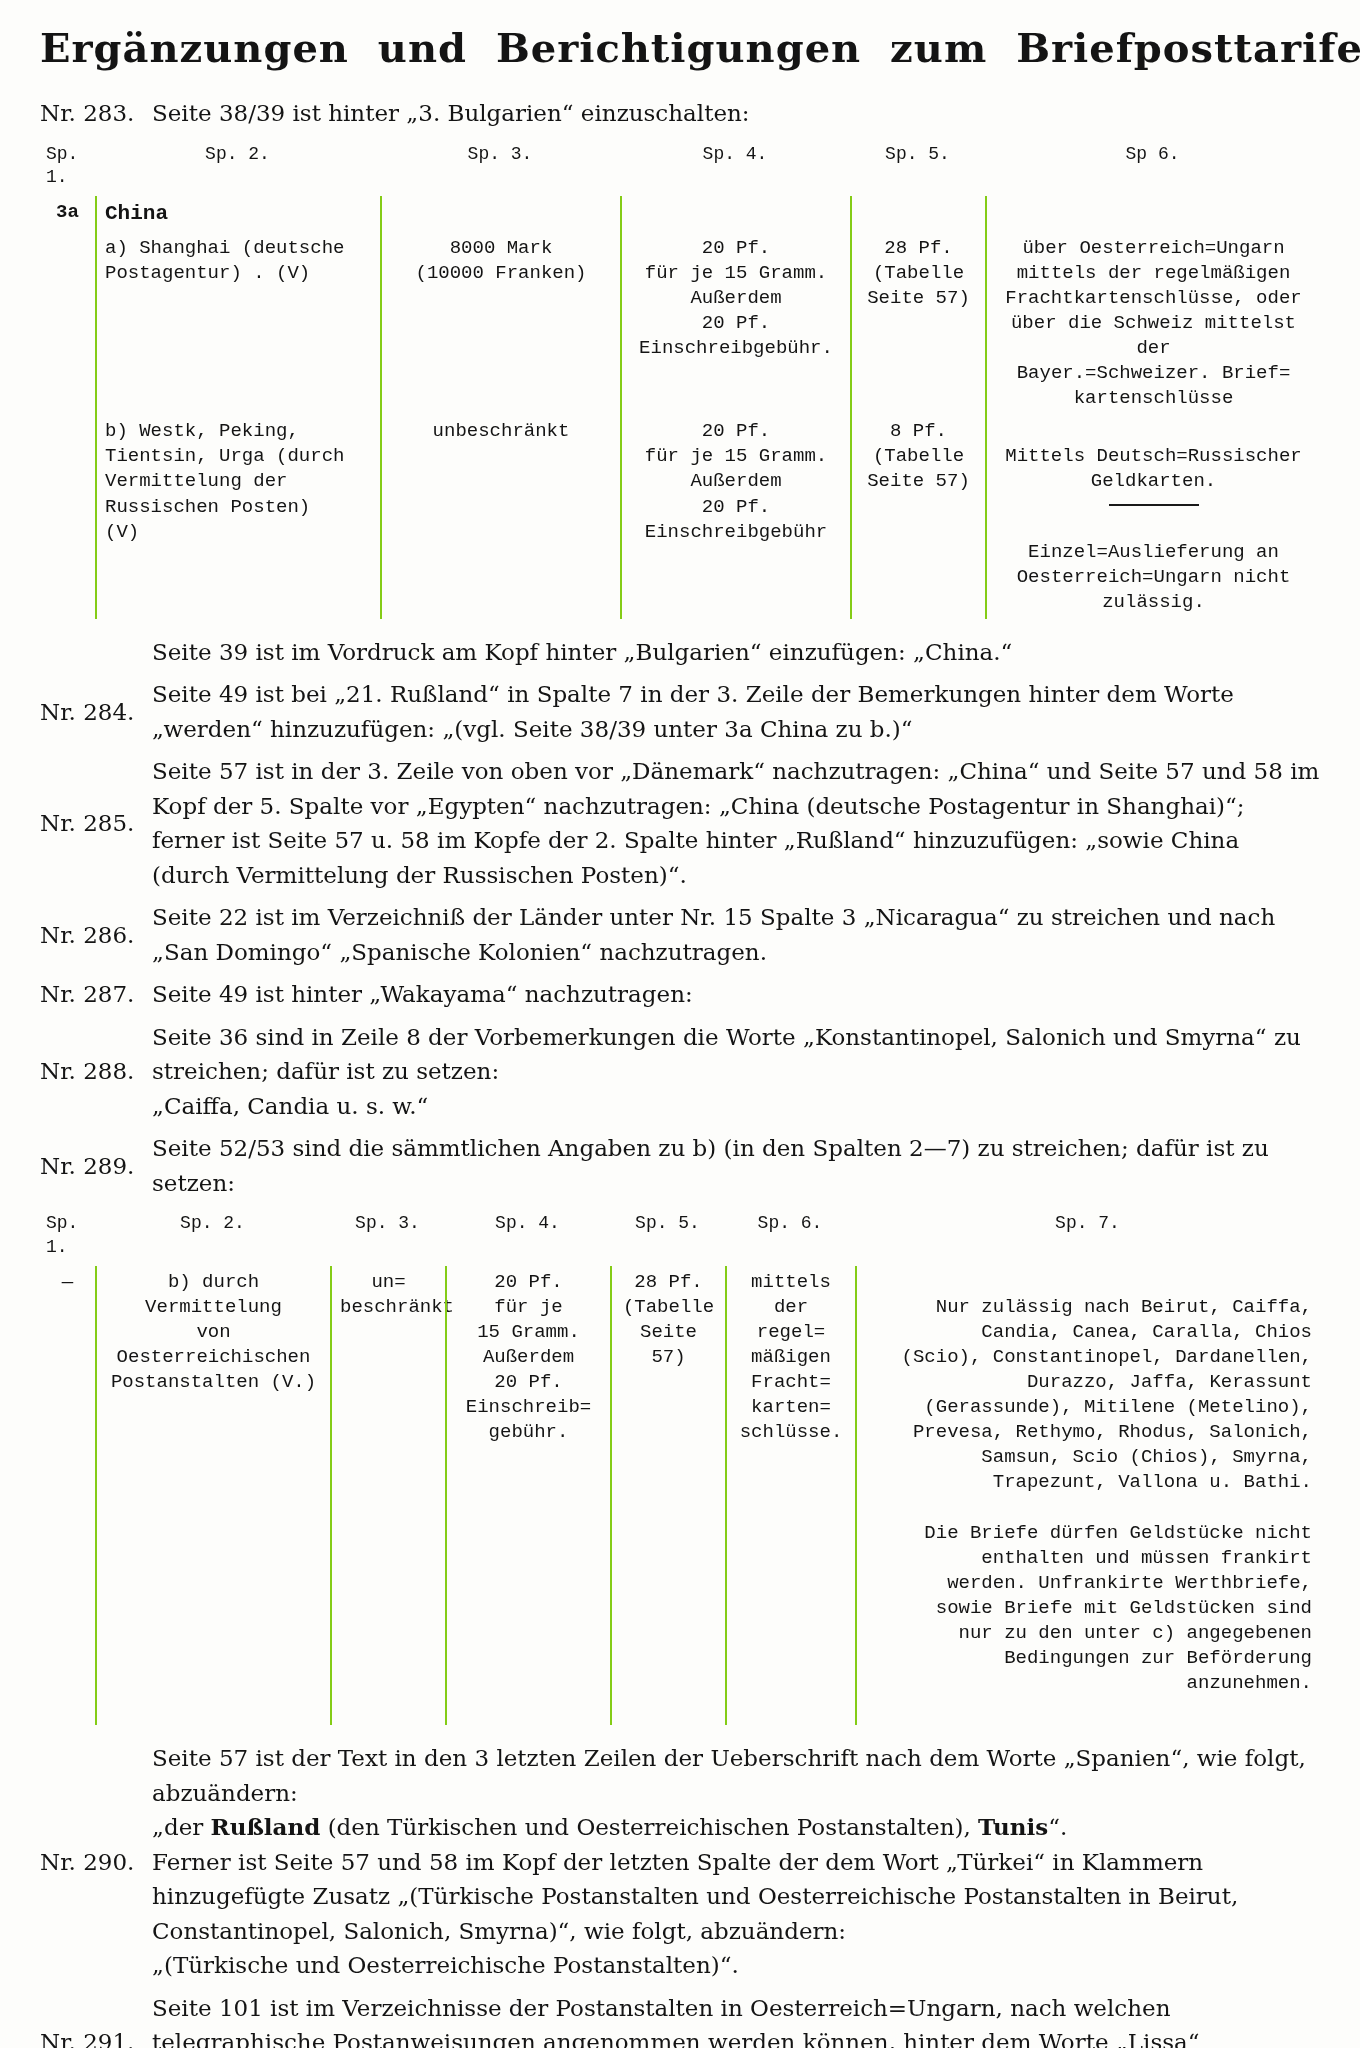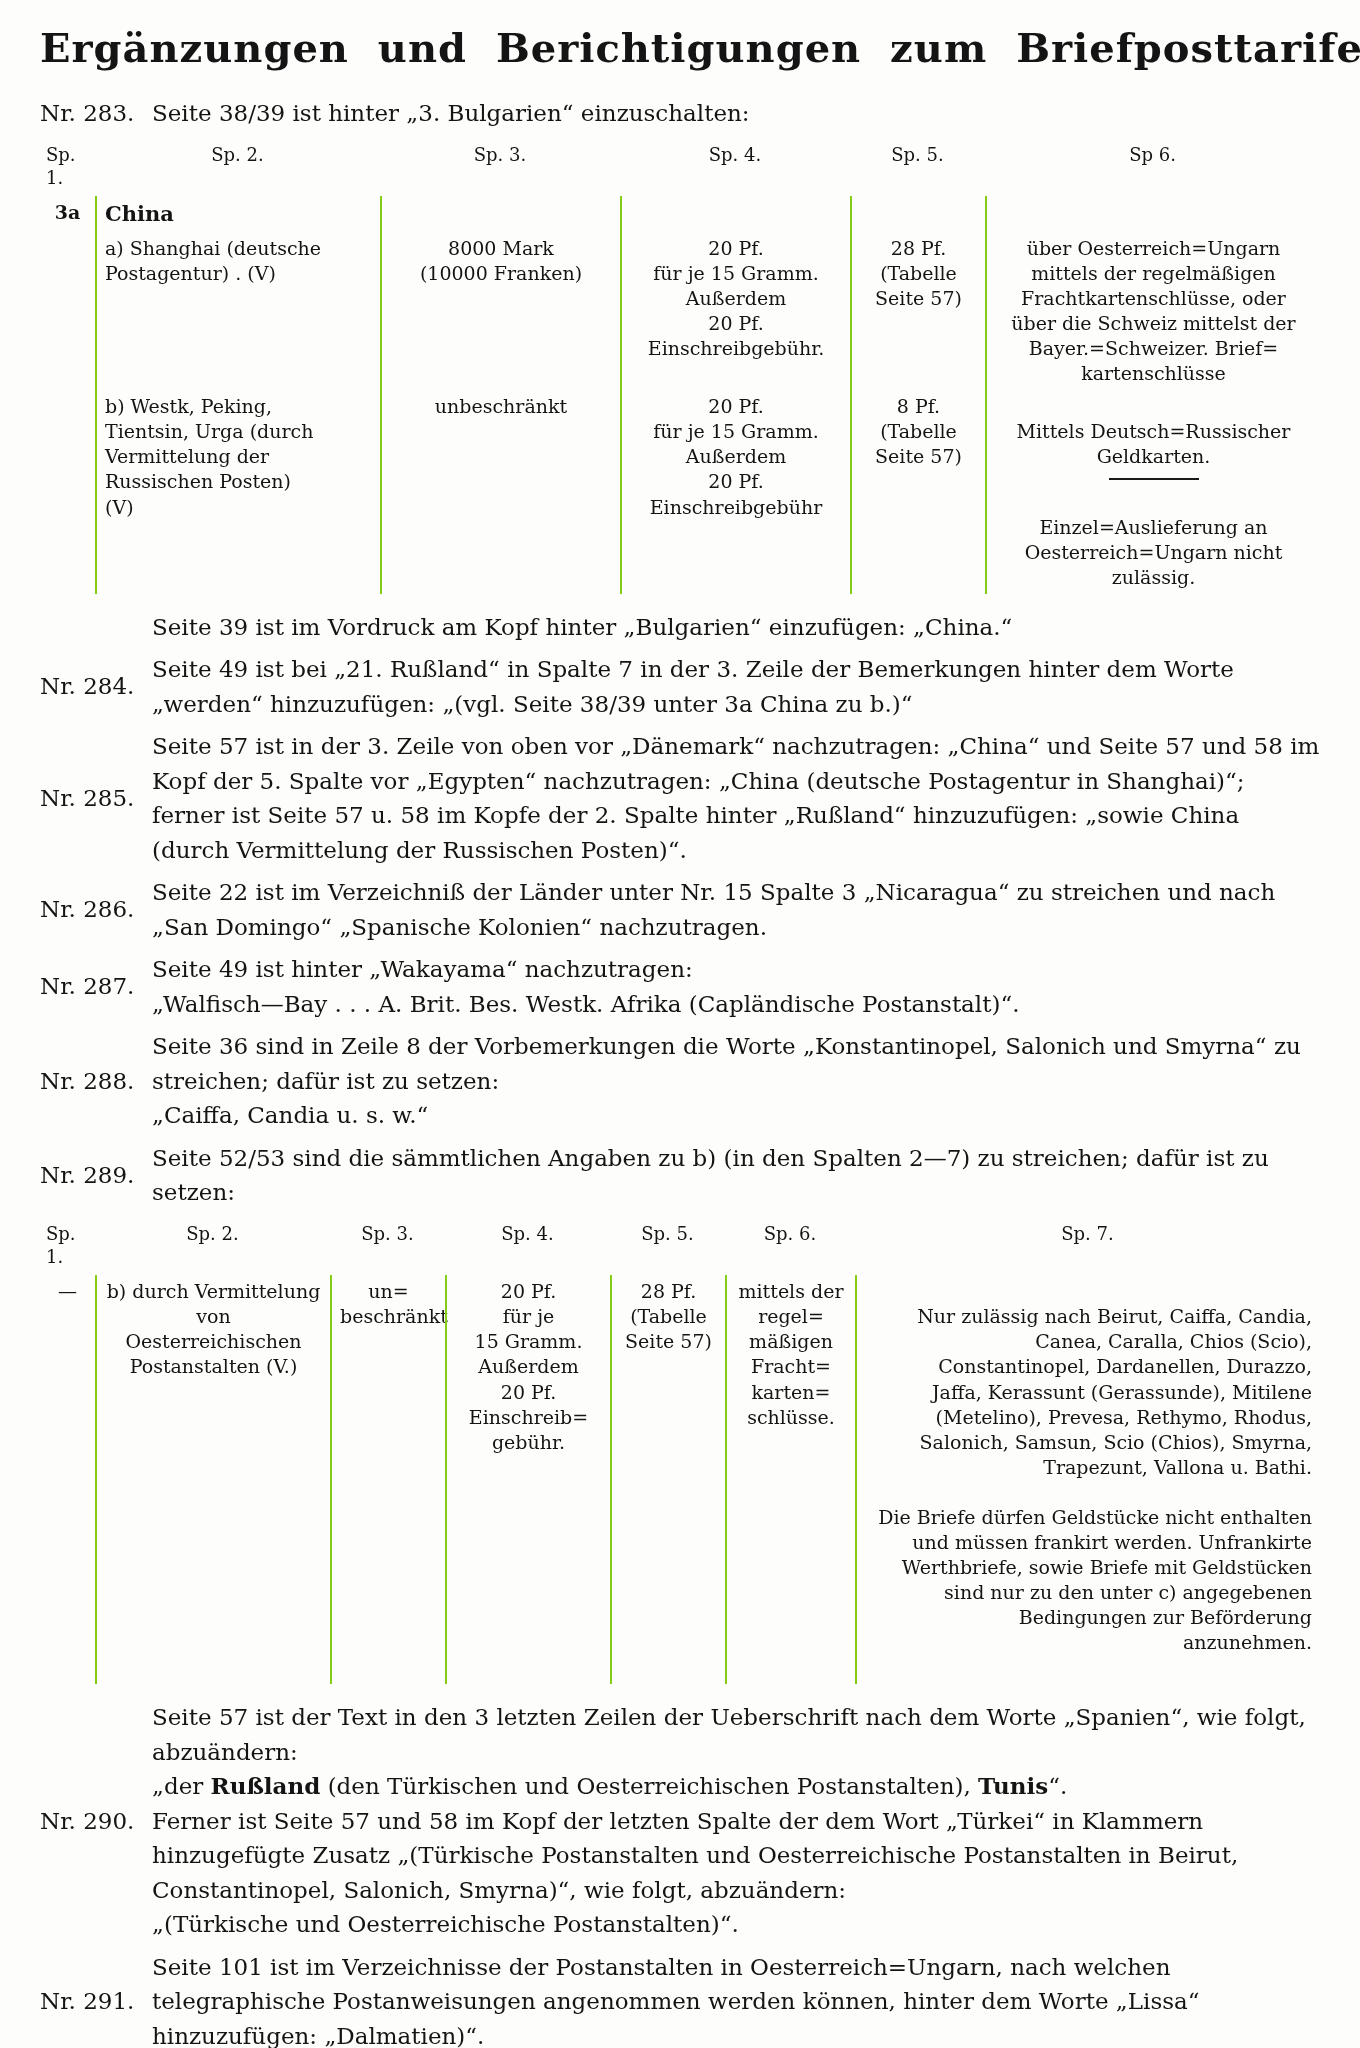--- a/index.html
+++ b/index.html
@@ -44,20 +44,21 @@
   .entry-body .line { margin: 0; }
   .ind { margin-left: 44px; }
   .ind2 { margin-left: 34px; }
 
   
   .ptable {
     display: grid;
     margin: 10px 0 16px 0;
     font-size: 19px;
     line-height: 1.32;
+    font-family: Liberation Mono, monospace;
   }
   .t1 { grid-template-columns: 55px 285px 240px 230px 135px 1fr; }
   .t2 { grid-template-columns: 55px 235px 115px 165px 115px 130px 1fr; }
   .ptable .hcell {
     text-align: center;
     padding: 2px 2px 6px 2px;
     font-size: 18px;
   }
   .t1 .hcell:first-child, .t2 .hcell:first-child { text-align: left; padding-left: 6px; }
   .ptable .cell {
@@ -172,21 +173,20 @@
 
 <div class="entry">
   <div class="entry-no">Nr. 286.</div>
   <div class="entry-body">Seite 22 ist im Verzeichniß der Länder unter Nr. 15 Spalte 3 „Nicaragua“ zu streichen und nach „San Domingo“ „Spanische Kolonien“ nachzutragen.</div>
 </div>
 
 <div class="entry">
   <div class="entry-no">Nr. 287.</div>
   <div class="entry-body">
     <div class="line">Seite 49 ist hinter „Wakayama“ nachzutragen:</div>
-    <div class="line ind2">„Walfisch—Bay . . . A. Brit. Bes. Westk. Afrika (Capländische Postanstalt)“.</div>
   </div>
 </div>
 
 <div class="entry">
   <div class="entry-no">Nr. 288.</div>
   <div class="entry-body">
     <div class="line">Seite 36 sind in Zeile 8 der Vorbemerkungen die Worte „Konstantinopel, Salonich und Smyrna“ zu streichen; dafür ist zu setzen:</div>
     <div class="line ind">„Caiffa, Candia u. s. w.“</div>
   </div>
 </div>

